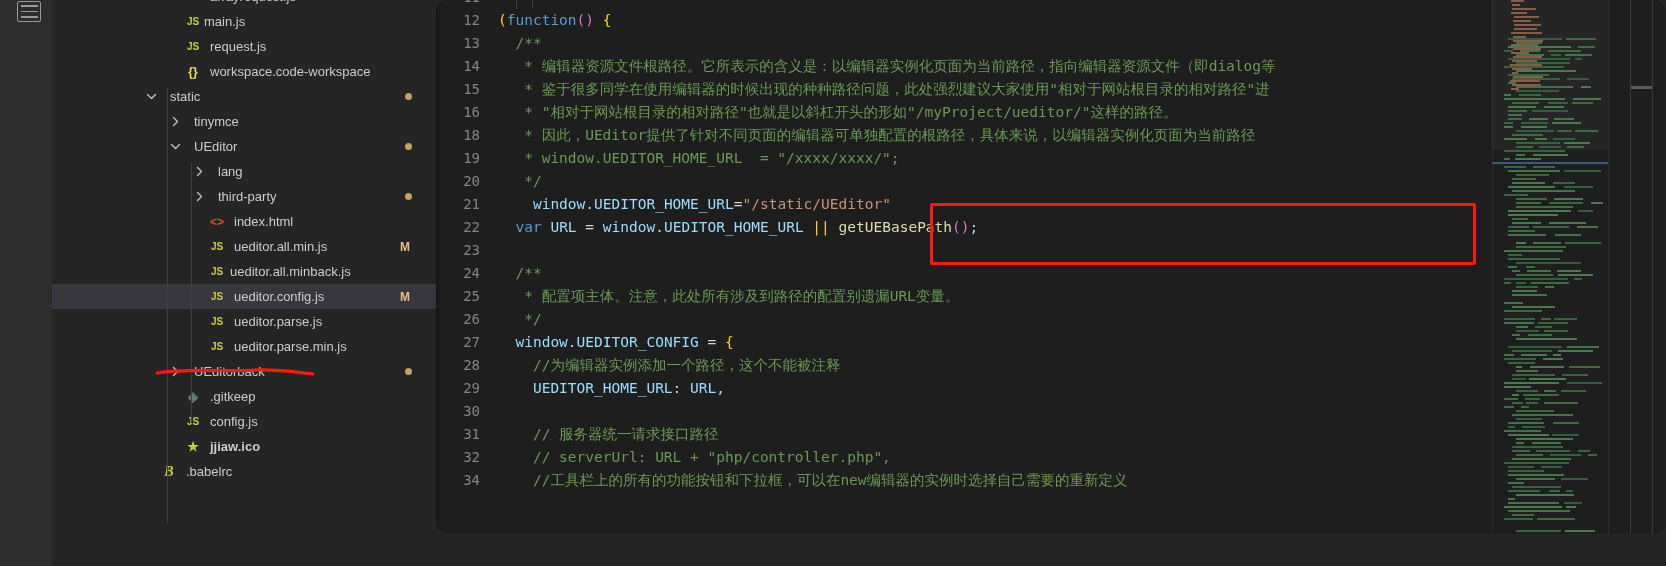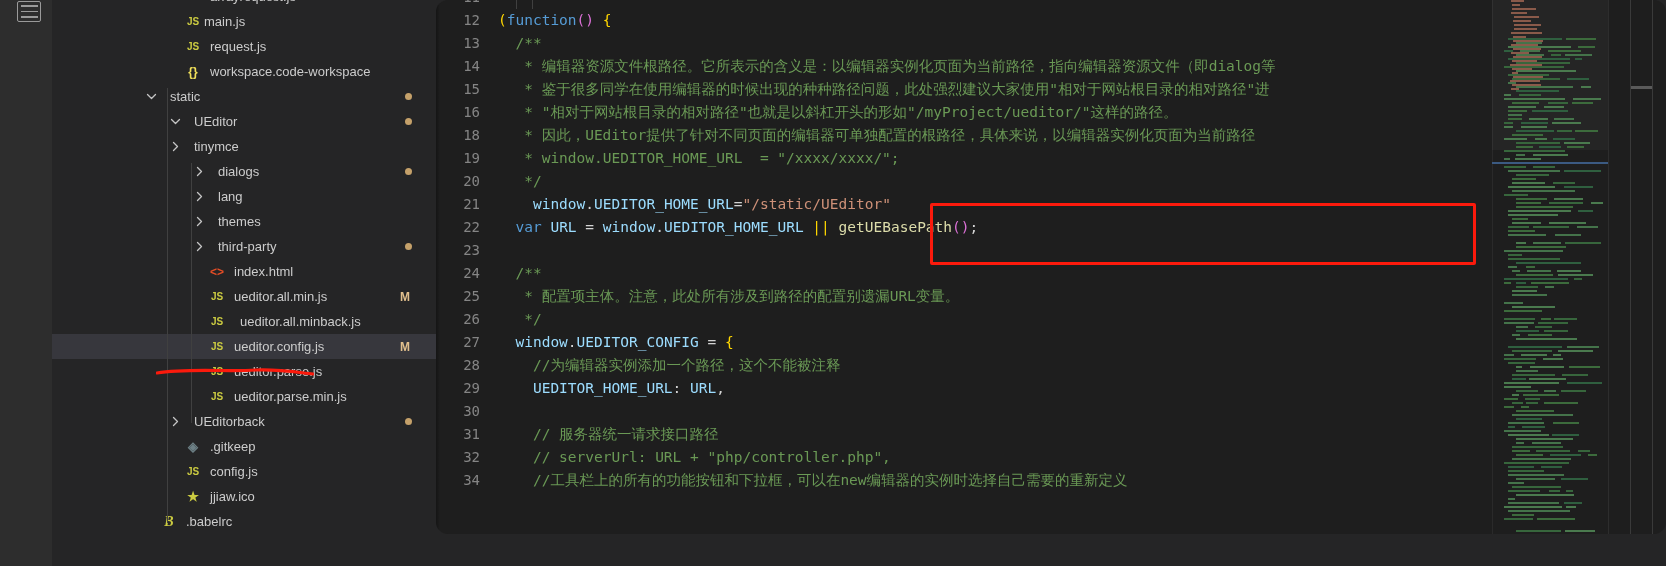--- a/index.html
+++ b/index.html
@@ -203,67 +203,46 @@
             </svg>
           </span>
           <span class="ficon" style="flex-basis: 6px; width: 6px;"></span>
           <span class="label" style="margin-left: 6px;">static</span>
           <span class="dot"></span>
         </div>
         <div class="row folder">
           <span style="flex: 0 0 116px;"></span>
           <span class="twisty">
             <svg width="11" height="11" viewBox="0 0 11 11">
+              <path d="M3.5 1.5 L7.5 5.5 L3.5 9.5" stroke="#c5c5c5" stroke-width="1.3" fill="none" stroke-linecap="round" stroke-linejoin="round"></path>
+            </svg>
+          </span>
+          <span class="ficon" style="flex-basis: 6px; width: 6px;"></span>
+          <span class="label" style="margin-left: 6px;">tinymce</span>
+        </div>
+        <div class="row folder">
+          <span style="flex: 0 0 116px;"></span>
+          <span class="twisty">
+            <svg width="11" height="11" viewBox="0 0 11 11">
               <path d="M1.5 3.5 L5.5 7.5 L9.5 3.5" stroke="#c5c5c5" stroke-width="1.3" fill="none" stroke-linecap="round" stroke-linejoin="round"></path>
             </svg>
           </span>
           <span class="ficon" style="flex-basis: 6px; width: 6px;"></span>
           <span class="label" style="margin-left: 6px;">UEditor</span>
-          <span class="dot"></span>
-        </div>
-        <div class="row folder">
-          <span style="flex: 0 0 116px;"></span>
-          <span class="twisty">
-            <svg width="11" height="11" viewBox="0 0 11 11">
-              <path d="M3.5 1.5 L7.5 5.5 L3.5 9.5" stroke="#c5c5c5" stroke-width="1.3" fill="none" stroke-linecap="round" stroke-linejoin="round"></path>
-            </svg>
-          </span>
-          <span class="ficon" style="flex-basis: 6px; width: 6px;"></span>
-          <span class="label" style="margin-left: 6px;">tinymce</span>
-        </div>
-        <div class="row folder">
-          <span style="flex: 0 0 140px;"></span>
-          <span class="twisty">
-            <svg width="11" height="11" viewBox="0 0 11 11">
-              <path d="M3.5 1.5 L7.5 5.5 L3.5 9.5" stroke="#c5c5c5" stroke-width="1.3" fill="none" stroke-linecap="round" stroke-linejoin="round"></path>
-            </svg>
-          </span>
-          <span class="ficon" style="flex-basis: 6px; width: 6px;"></span>
-          <span class="label" style="margin-left: 6px;">dialogs</span>
           <span class="dot"></span>
         </div>
         <div class="row folder">
           <span style="flex: 0 0 140px;"></span>
           <span class="twisty">
             <svg width="11" height="11" viewBox="0 0 11 11">
               <path d="M3.5 1.5 L7.5 5.5 L3.5 9.5" stroke="#c5c5c5" stroke-width="1.3" fill="none" stroke-linecap="round" stroke-linejoin="round"></path>
             </svg>
           </span>
           <span class="ficon" style="flex-basis: 6px; width: 6px;"></span>
           <span class="label" style="margin-left: 6px;">lang</span>
-        </div>
-        <div class="row folder">
-          <span style="flex: 0 0 140px;"></span>
-          <span class="twisty">
-            <svg width="11" height="11" viewBox="0 0 11 11">
-              <path d="M3.5 1.5 L7.5 5.5 L3.5 9.5" stroke="#c5c5c5" stroke-width="1.3" fill="none" stroke-linecap="round" stroke-linejoin="round"></path>
-            </svg>
-          </span>
-          <span class="ficon" style="flex-basis: 6px; width: 6px;"></span>
-          <span class="label" style="margin-left: 6px;">themes</span>
         </div>
         <div class="row folder">
           <span style="flex: 0 0 140px;"></span>
           <span class="twisty">
             <svg width="11" height="11" viewBox="0 0 11 11">
               <path d="M3.5 1.5 L7.5 5.5 L3.5 9.5" stroke="#c5c5c5" stroke-width="1.3" fill="none" stroke-linecap="round" stroke-linejoin="round"></path>
             </svg>
           </span>
           <span class="ficon" style="flex-basis: 6px; width: 6px;"></span>
           <span class="label" style="margin-left: 6px;">third-party</span>
@@ -279,21 +258,21 @@
           <span style="flex: 0 0 140px;"></span>
           <span class="twisty"></span>
           <span class="ficon js">JS</span>
           <span class="label" style="margin-left: 6px;">ueditor.all.min.js</span>
           <span class="badge-m">M</span>
         </div>
         <div class="row">
           <span style="flex: 0 0 140px;"></span>
           <span class="twisty"></span>
           <span class="ficon js">JS</span>
-          <span class="label" style="margin-left: 12px;">ueditor.all.minback.js</span>
+          <span class="label" style="margin-left: 2px;">ueditor.all.minback.js</span>
         </div>
         <div class="row selected">
           <span style="flex: 0 0 140px;"></span>
           <span class="twisty"></span>
           <span class="ficon js">JS</span>
           <span class="label" style="margin-left: 6px;">ueditor.config.js</span>
           <span class="badge-m">M</span>
         </div>
         <div class="row">
           <span style="flex: 0 0 140px;"></span>
@@ -327,21 +306,21 @@
         <div class="row">
           <span style="flex: 0 0 116px;"></span>
           <span class="twisty"></span>
           <span class="ficon js">JS</span>
           <span class="label" style="margin-left: 6px;">config.js</span>
         </div>
         <div class="row">
           <span style="flex: 0 0 116px;"></span>
           <span class="twisty"></span>
           <span class="ficon ico">★</span>
-          <span class="label" style="margin-left: 6px;">jjiaw.ico</span>
+          <span class="label" style="margin-left: 6px; font-weight: bold;">jjiaw.ico</span>
         </div>
         <div class="row">
           <span style="flex: 0 0 92px;"></span>
           <span class="twisty"></span>
           <span class="ficon babel">B</span>
           <span class="label" style="margin-left: 6px;">.babelrc</span>
         </div>
       </div>
     <svg class="red-underline" viewBox="0 0 158 9" preserveAspectRatio="none">
       <path d="M1 6 C 30 1, 70 5, 100 3 C 125 2, 145 6, 157 7" stroke="#fb1a0c" stroke-width="3.2" fill="none" stroke-linecap="round"></path>

